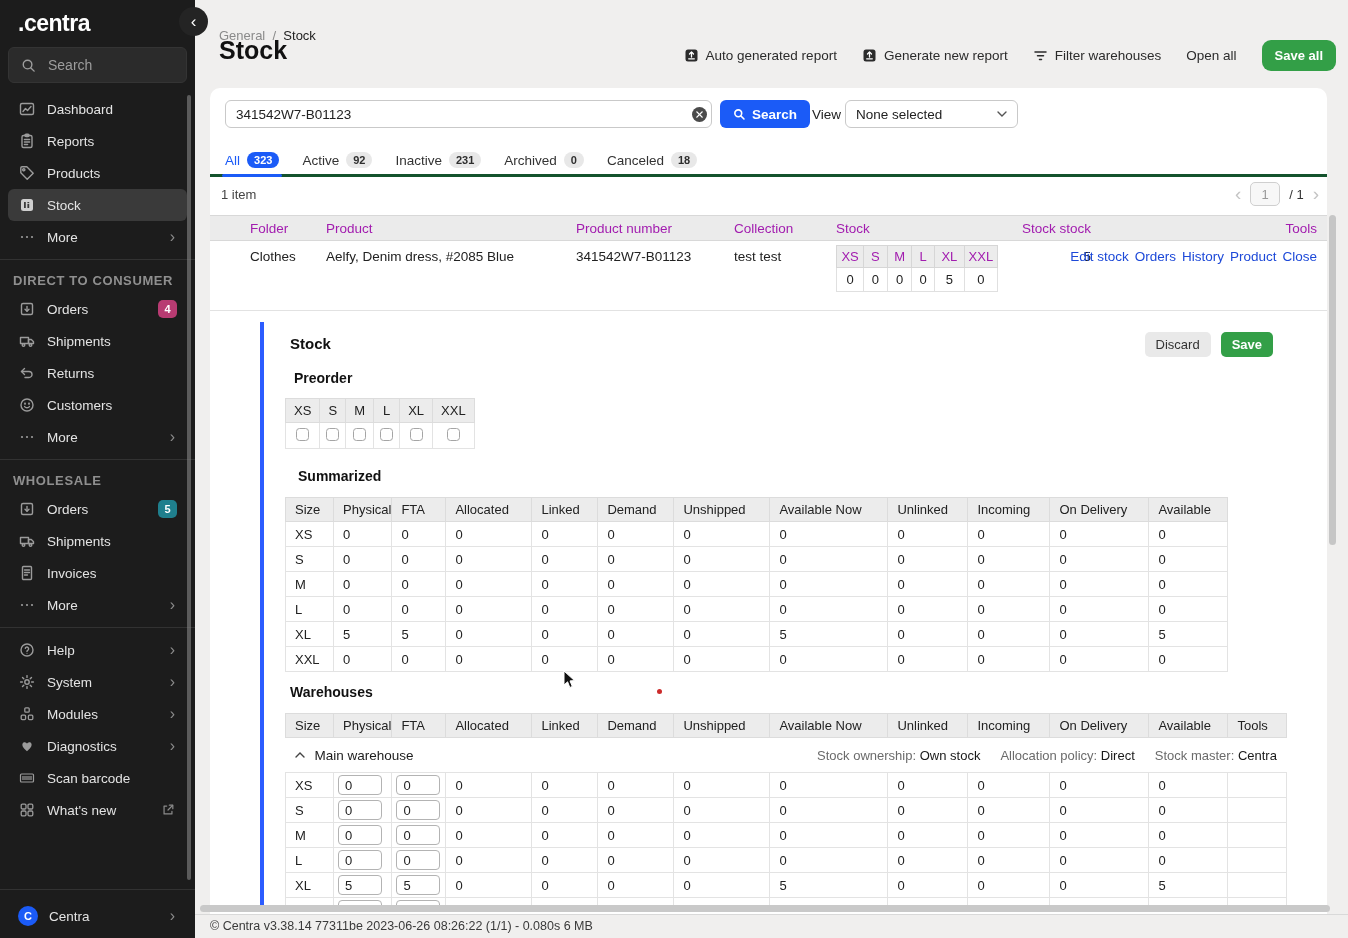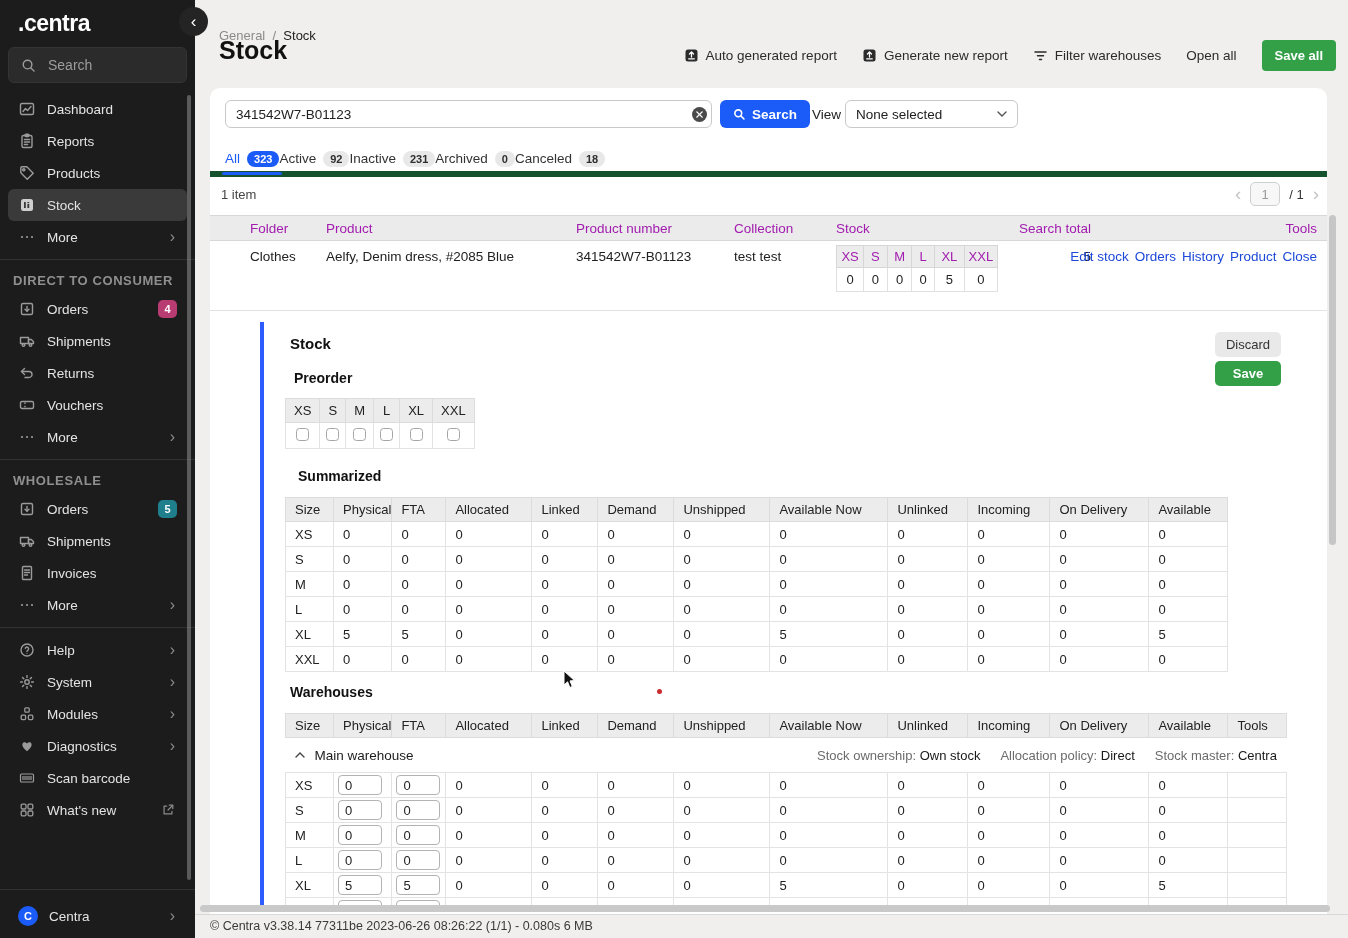--- a/index.html
+++ b/index.html
@@ -26,31 +26,31 @@
   .avatar-c { width:20px; height:20px; border-radius:50%; background:#1b5bf7; color:#fff; font-size:11px; font-weight:bold; display:flex; align-items:center; justify-content:center; }
   .sb-scrollbar { position:absolute; left:187px; top:95px; width:4px; height:785px; background:#8f8f8f; border-radius:2px; opacity:.55; }
 
   
   .hdr { position:absolute; left:195px; top:0; right:0; height:88px; background:#f0efee; }
   .breadcrumb { position:absolute; left:24px; top:28px; font-size:13px; color:#8a8a8a; }
   .breadcrumb .cur { color:#222; }
   .page-title { position:absolute; left:24px; top:36px; font-size:25px; font-weight:bold; color:#111; }
   .hdr-actions { position:absolute; right:12px; top:40px; height:30px; display:flex; align-items:center; gap:25px; font-size:13.5px; color:#2b2b2b; }
   .hdr-act { display:flex; align-items:center; gap:7px; cursor:pointer; white-space:nowrap; }
-  .btn-green { background:#339f47; color:#fff; border:none; border-radius:4px; padding:8px 13px; font-size:13px; font-weight:bold; cursor:pointer; }
+  .btn-green { background:#339f47; color:#fff; border:none; border-radius:9px; padding:8px 13px; font-size:13px; font-weight:bold; cursor:pointer; }
 
   
   .card { position:absolute; left:210px; top:88px; width:1117px; height:826px; background:#fff; border-radius:10px 10px 0 0; }
   .search-input { position:absolute; left:15px; top:12px; width:487px; height:28px; border:1px solid #c9c9c9; border-radius:6px; padding:0 30px 0 10px; font-size:13.5px; color:#222; font-family:"Liberation Sans",sans-serif; }
   .clear-ic { position:absolute; left:482px; top:19px; width:15px; height:15px; border-radius:50%; background:#4a4a4a; color:#fff; display:flex; align-items:center; justify-content:center; cursor:pointer; }
   .btn-search { position:absolute; left:510px; top:12px; height:28px; background:#1b5bf7; border:none; border-radius:6px; color:#fff; font-size:13.5px; font-weight:bold; display:flex; align-items:center; gap:6px; padding:0 13px; cursor:pointer; }
   .view-lbl { position:absolute; left:602px; top:19px; font-size:13.5px; color:#222; }
   .view-select { position:absolute; left:635px; top:12px; width:173px; height:28px; border:1px solid #c9c9c9; border-radius:6px; display:flex; align-items:center; justify-content:space-between; padding:0 10px; font-size:13.5px; color:#222; cursor:pointer; background:#fff; }
 
-  .tabs-row { position:absolute; left:0; top:58px; width:100%; height:31px; border-bottom:6px solid #14532d; display:flex; align-items:center; padding-left:15px; }
+  .tabs-row { position:absolute; left:0; top:58px; width:100%; height:31px; border-bottom:3px solid #14532d; display:flex; align-items:center; gap:23px; padding-left:15px; }
   .tab { position:relative; display:flex; align-items:center; gap:7px; font-size:13.5px; color:#333; cursor:pointer; height:31px; }
   .tab .cnt { background:#e8e8e8; color:#2e2e2e; border-radius:10px; font-size:11px; font-weight:bold; padding:2px 7px; }
   .tab.active { color:#1b5bf7; }
   .tab.active .cnt { background:#1b5bf7; color:#fff; }
   .tab.active::after { content:""; position:absolute; left:-3px; right:-3px; bottom:-1px; height:3px; background:#1b5bf7; border-radius:2px; }
 
   .items-count { position:absolute; left:11px; top:99px; font-size:13px; color:#444; }
   .pager { position:absolute; right:8px; top:94px; display:flex; align-items:center; gap:9px; font-size:13px; color:#333; }
   .pager .pchev { color:#c4c4c4; font-size:19px; cursor:pointer; }
   .page-box { width:30px; height:24px; border:1px solid #cfcfcf; border-radius:5px; background:#f7f7f7; color:#999; display:flex; align-items:center; justify-content:center; }
@@ -64,21 +64,21 @@
   .dot-green { width:9px; height:9px; border-radius:50%; background:#39a84e; margin:2px auto 0; }
   .mini { font-size:13px; margin-top:-2px; }
   .mini th { font-weight:normal; background:#ececec; border:1px solid #d6d6d6; padding:3px 0; text-align:center; height:auto; }
   .mini td { border:1px solid #e0e0e0; padding:4px 0; text-align:center; height:auto; vertical-align:middle; }
   .tools-cell { display:flex; justify-content:flex-end; gap:6px; color:#1d49d8; white-space:nowrap; }
   .tools-cell span { cursor:pointer; }
 
   
   .panel { position:absolute; left:260px; top:322px; width:1067px; height:583px; border-left:4px solid #2c5cff; background:#fff; overflow:hidden; z-index:5; }
   .panel h2 { position:absolute; left:26px; top:13px; font-size:15px; color:#111; }
-  .p-btns { position:absolute; right:46px; top:10px; display:flex; gap:4px;flex-direction:column; }
+  .p-btns { position:absolute; right:54px; top:10px; display:flex; gap:10px; }
   .btn-discard { background:#e9e9e9; border:none; border-radius:5px; padding:5px 11px; font-size:13px; color:#333; cursor:pointer; }
   .btn-save { background:#339f47; border:none; border-radius:5px; padding:5px 11px; font-size:13px; color:#fff; font-weight:bold; cursor:pointer; }
   .p-sub { position:absolute; font-size:14px; font-weight:bold; color:#111; }
   .gtable { font-size:13px; }
   .gtable th { font-weight:normal; text-align:left; background:#ececec; border:1px solid #dcdcdc; height:24px; padding:0 0 0 9px; color:#222; }
   .gtable td { border:1px solid #e3e3e3; height:25px; padding:0 0 0 9px; color:#222; }
   .pre-tbl { position:absolute; left:21px; top:76px; }
   .pre-tbl th { padding:0 8px; text-align:center; }
   .pre-tbl td { text-align:center; padding:4px 6px; height:26px; }
   .chk { width:13px; height:13px; border:1.5px solid #a5a5a5; border-radius:3.5px; background:#fff; display:inline-block; cursor:pointer; }
@@ -197,26 +197,28 @@
     <span class="sb-ic">
         <svg width="16" height="16" viewBox="0 0 16 16" fill="none" stroke="#9b9b9b" stroke-width="1.4" stroke-linecap="round" stroke-linejoin="round">
           <polyline points="5.5,3.5 2.5,6.5 5.5,9.5"></polyline>
           <path d="M2.5 6.5 H10 a3 3 0 0 1 0 6 H6"></path>
         </svg>
       </span>
     <span class="sb-lbl">Returns</span>
   </div>
   <div class="sb-item">
     <span class="sb-ic">
-        <svg width="16" height="16" viewBox="0 0 16 16" fill="none" stroke="#9b9b9b" stroke-width="1.4">
-          <rect x="1.5" y="4.5" width="13" height="7" rx="1.5"></rect>
-          <line x1="6" y1="5.5" x2="6" y2="10.5" stroke-dasharray="1.6 1.6"></line>
-        </svg>
-      </span>
-    <span class="sb-lbl">Vouchers</span>
+        <svg width="16" height="16" viewBox="0 0 16 16" fill="none" stroke="#9b9b9b" stroke-width="1.4" stroke-linecap="round">
+          <circle cx="8" cy="8" r="6"></circle>
+          <circle cx="6" cy="6.7" r="0.4" fill="#9b9b9b"></circle>
+          <circle cx="10" cy="6.7" r="0.4" fill="#9b9b9b"></circle>
+          <path d="M5.6 9.6 a3.1 3.1 0 0 0 4.8 0"></path>
+        </svg>
+      </span>
+    <span class="sb-lbl">Customers</span>
   </div>
   <div class="sb-item">
     <span class="sb-ic">
         <svg width="16" height="16" viewBox="0 0 16 16" fill="#9b9b9b">
           <circle cx="3" cy="8" r="1.1"></circle>
           <circle cx="8" cy="8" r="1.1"></circle>
           <circle cx="13" cy="8" r="1.1"></circle>
         </svg>
       </span>
     <span class="sb-lbl">More</span>
@@ -486,21 +488,21 @@
         <col style="width:226px">
       </colgroup>
     <thead>
       <tr>
         <th style="padding-left:0"><span class="dot-grey"></span></th>
         <th>Folder</th>
         <th>Product</th>
         <th>Product number</th>
         <th>Collection</th>
         <th>Stock</th>
-        <th class="ra">Search total</th>
+        <th class="ra">Stock stock</th>
         <th class="ra">Tools</th>
       </tr>
     </thead>
     <tbody>
       <tr>
         <td style="padding-left:0"><span class="dot-green"></span></td>
         <td>Clothes</td>
         <td>Aelfy, Denim dress, #2085 Blue</td>
         <td>341542W7-B01123</td>
         <td>test test</td>

